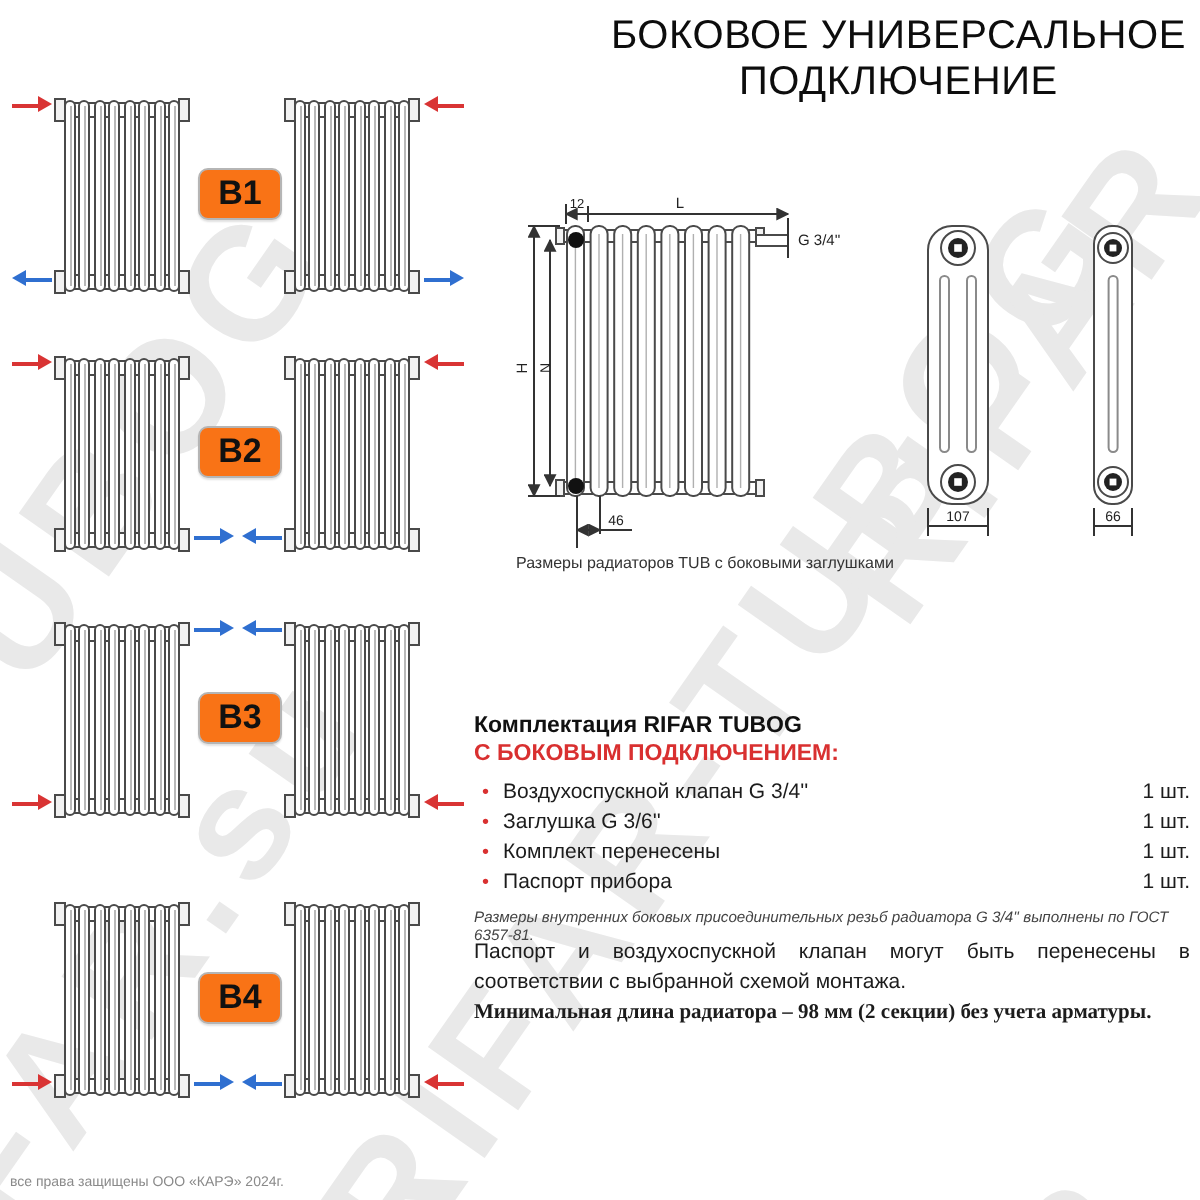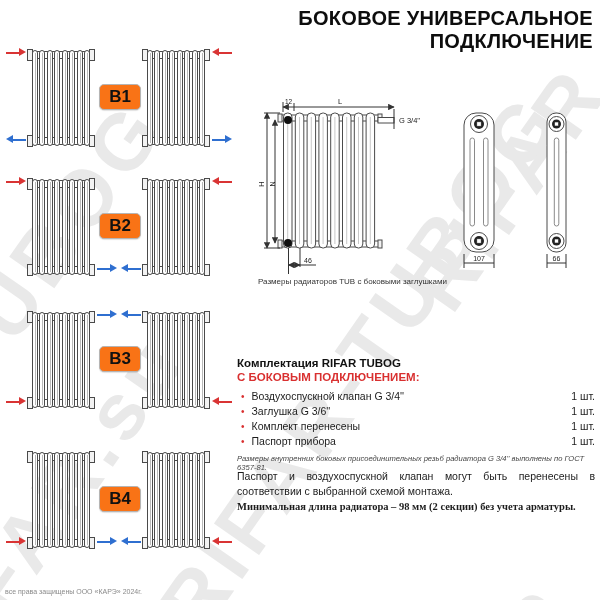--- a/index.html
+++ b/index.html
@@ -3,22 +3,22 @@
 <meta charset="utf-8">
 <style>
   html,body{margin:0;padding:0;background:#ffffff;}
   #page{position:relative;width:600px;height:600px;background:#ffffff;overflow:hidden;
         font-family:"Liberation Sans", sans-serif;color:#1a1a1a;}
   
   .wm{position:absolute;z-index:0;font-weight:bold;color:#e9e9e9;font-size:80px;
       letter-spacing:7px;white-space:nowrap;transform-origin:0 50%;transform:rotate(-55deg);
       user-select:none;}
   
-  .title{position:absolute;z-index:2;top:7px;right:7px;text-align:right;
-         font-size:20px;font-weight:bold;line-height:1.16;letter-spacing:.3px;color:#0d0d0d;}
+  .title{position:absolute;z-index:2;top:7px;right:7px;text-align:center;
+         font-size:20px;font-weight:normal;line-height:1.16;letter-spacing:.3px;color:#0d0d0d;}
   
   .scheme-block{position:absolute;left:6px;width:226px;height:96px;z-index:1;}
   .radiator{position:absolute;top:0;width:64px;height:96px;}
   .rad-header{position:absolute;left:1px;right:1px;height:6px;border:1px solid #4a4a4a;background:#fff;}
   .rad-header.top{top:1px}.rad-header.bottom{bottom:1px}
   .rad-header::before,.rad-header::after{content:"";position:absolute;top:-3px;width:4px;height:10px;
       background:#f2f2f2;border:1px solid #4a4a4a;}
   .rad-header::before{left:-4px}.rad-header::after{right:-4px}
   .tubes{position:absolute;left:3px;right:3px;top:0;bottom:0;display:flex;justify-content:space-between;}
   .tube{position:relative;width:4px;border:1px solid #4a4a4a;border-radius:3px;background:#fff;}

